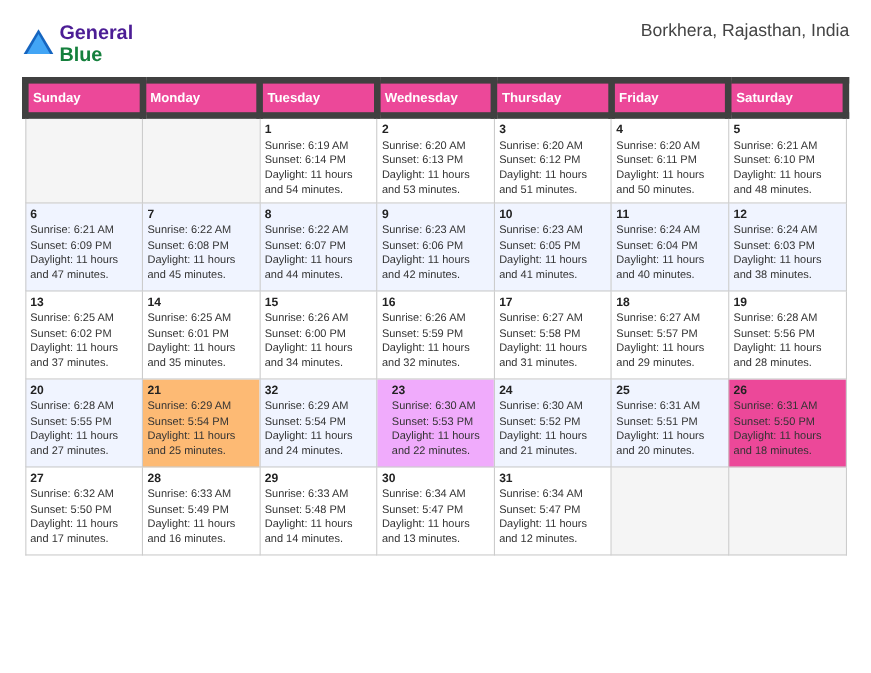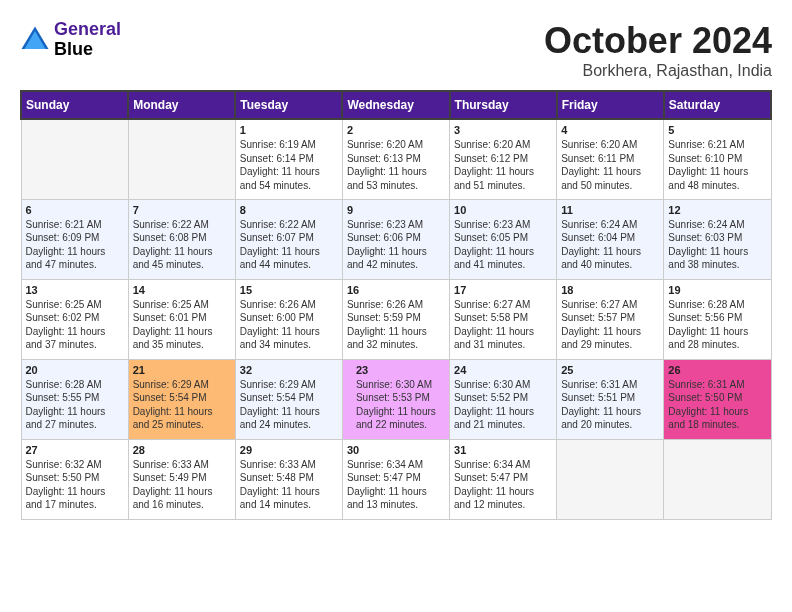--- a/index.html
+++ b/index.html
@@ -19,21 +19,21 @@
     .logo {
       display: flex;
       align-items: center;
     }
     .logo-text {
       font-size: 18px;
       font-weight: bold;
       line-height: 1.1;
     }
     .logo-general { color: #4c1d95; }
-    .logo-blue { color: #000000; }
+    .logo-blue { color: #15803d; }
     .logo-icon {
       width: 30px;
       height: 30px;
       margin-right: 4px;
     }
     .title-block {
       text-align: right;
     }
     .month-title {
       font-size: 36px;
@@ -43,27 +43,27 @@
     .subtitle {
       font-size: 16px;
       color: #444;
     }
     table {
       width: 100%;
       border-collapse: collapse;
       table-layout: fixed;
     }
     th {
-      background-color: #4c1d95;
+      background-color: #ec4899;
       color: #fff;
       font-size: 12px;
       font-weight: bold;
       padding: 6px 4px;
       text-align: left;
-      border: 2px solid #404040;
+      border: 6px solid #404040;
     }
     td {
       border: 1px solid #ccc;
       vertical-align: top;
       padding: 4px 4px;
       font-size: 10.5px;
       color: #222;
       height: 80px;
       background: #fff;
     }
@@ -102,21 +102,20 @@
     <svg class="logo-icon" viewBox="0 0 40 40" xmlns="http://www.w3.org/2000/svg">
       <polygon points="20,2 38,32 2,32" fill="#1565c0"></polygon>
       <polygon points="20,8 34,32 6,32" fill="#42a5f5"></polygon>
     </svg>
     <div class="logo-text">
       <span class="logo-general">General</span><br>
       <span class="logo-blue">Blue</span>
     </div>
   </div>
   <div class="title-block">
-    <div class="month-title">October 2024</div>
     <div class="subtitle">Borkhera, Rajasthan, India</div>
   </div>
 </div>
 
 <table>
   <thead>
     <tr>
     <th>Sunday</th>
         <th>Monday</th>
         <th>Tuesday</th>

